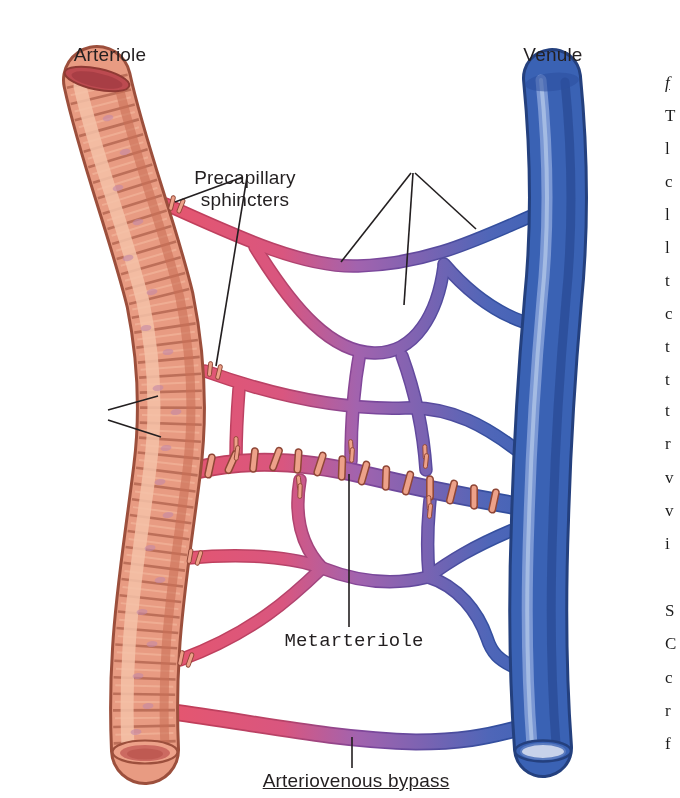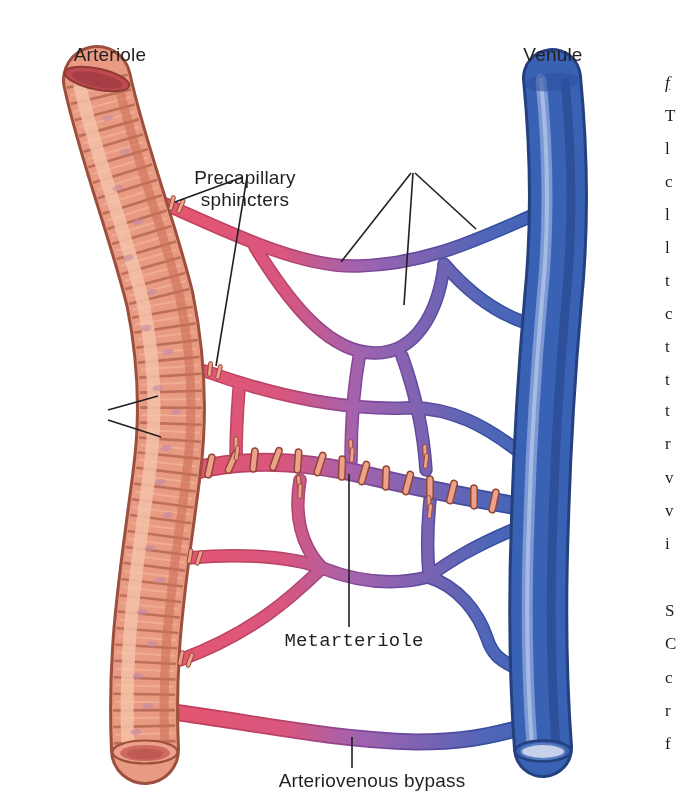--- a/index.html
+++ b/index.html
@@ -199,21 +199,21 @@
   <div class="fig-label" style="left:50px;top:44px;width:120px;">Arteriole</div>
 
   <div class="fig-label" style="left:493px;top:44px;width:120px;">Venule</div>
 
   <div class="fig-label" style="left:179px;top:127px;width:132px;margin-top:40px;">Precapillary sphincters</div>
 
 
 
   <div class="fig-label" style="left:284px;top:630px;width:140px;font-family:Liberation Mono, monospace;">Metarteriole</div>
 
-  <div class="fig-label" style="left:264px;top:770px;width:216px;">Arteriovenous bypass</div>
+  <div class="fig-label" style="left:248px;top:770px;width:216px;text-decoration:underline;">Arteriovenous bypass</div>
 
   <div>
     <span class="edge-frag it" style="top:74px;">f</span>
     <span class="edge-frag" style="top:107px;">T</span>
     <span class="edge-frag" style="top:140px;">l</span>
     <span class="edge-frag" style="top:173px;">c</span>
     <span class="edge-frag" style="top:206px;">l</span>
     <span class="edge-frag" style="top:239px;">l</span>
     <span class="edge-frag" style="top:272px;">t</span>
     <span class="edge-frag" style="top:305px;">c</span>

